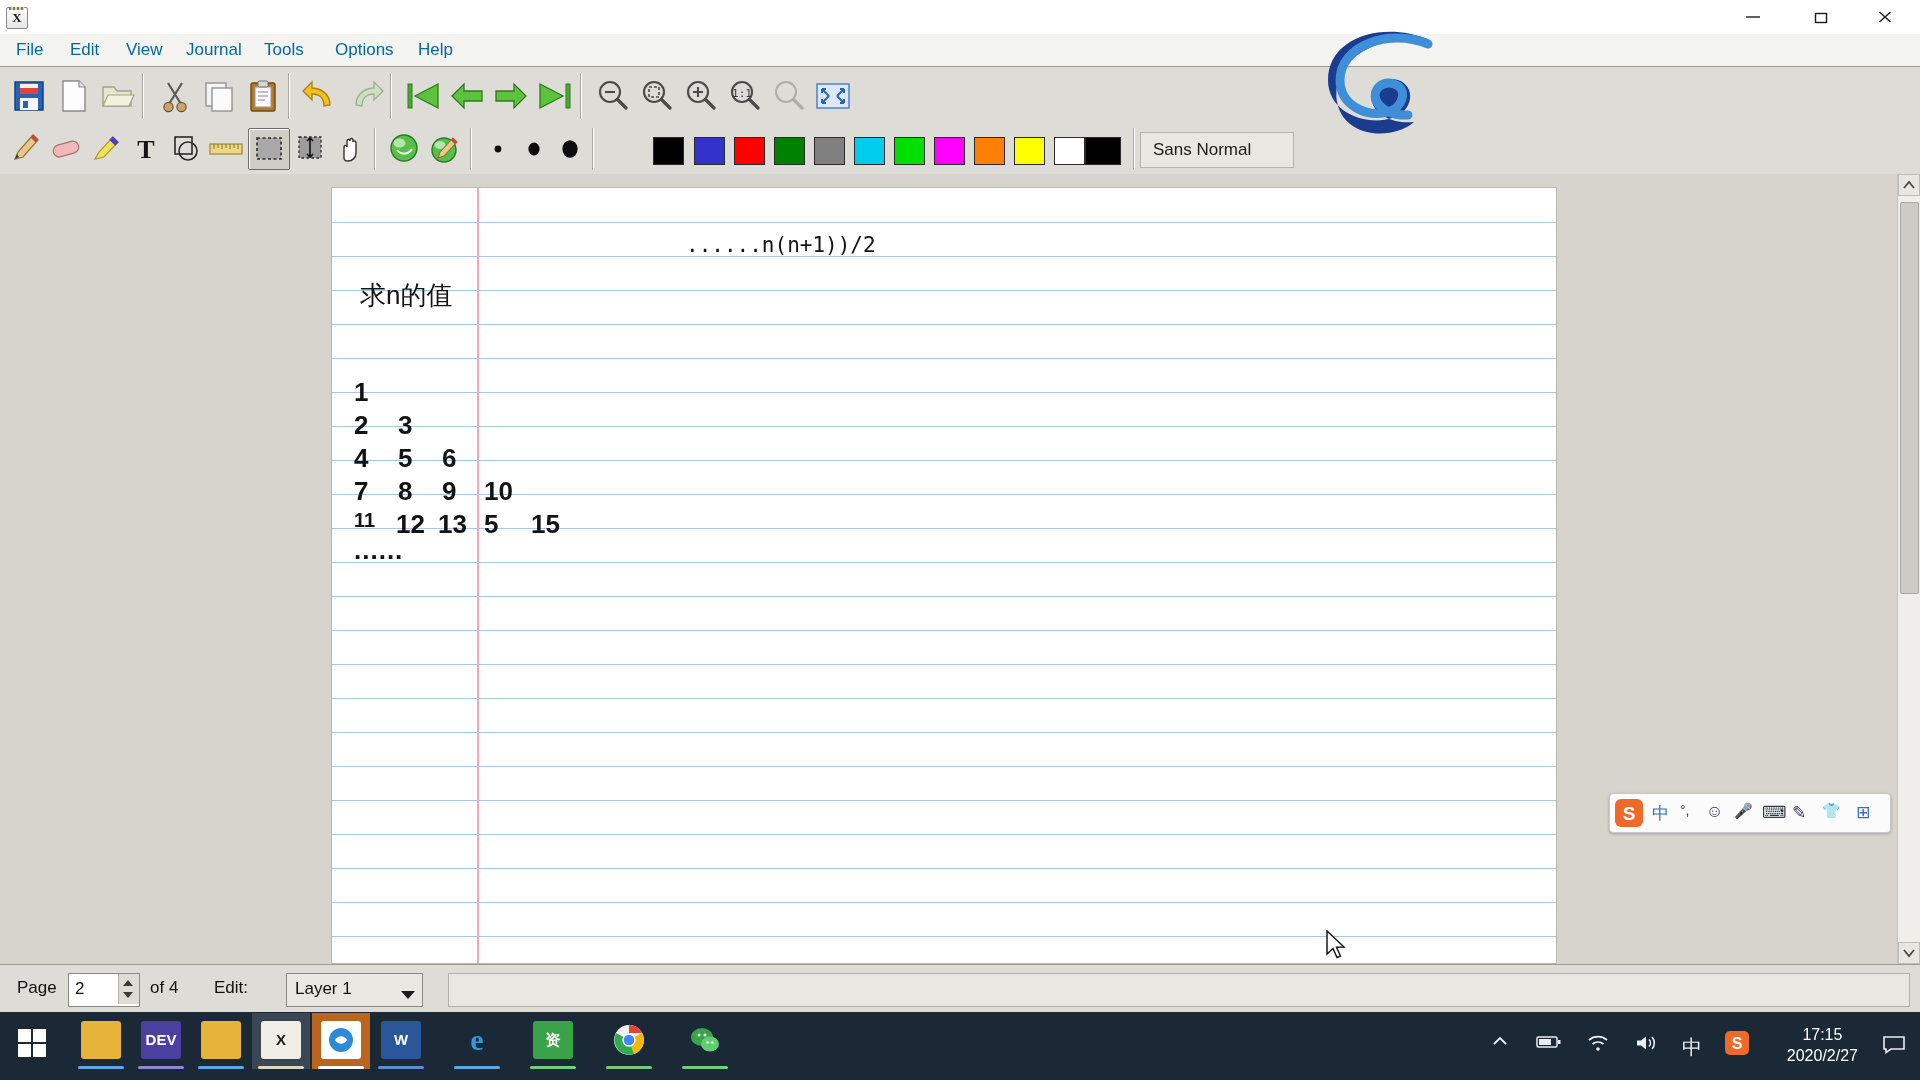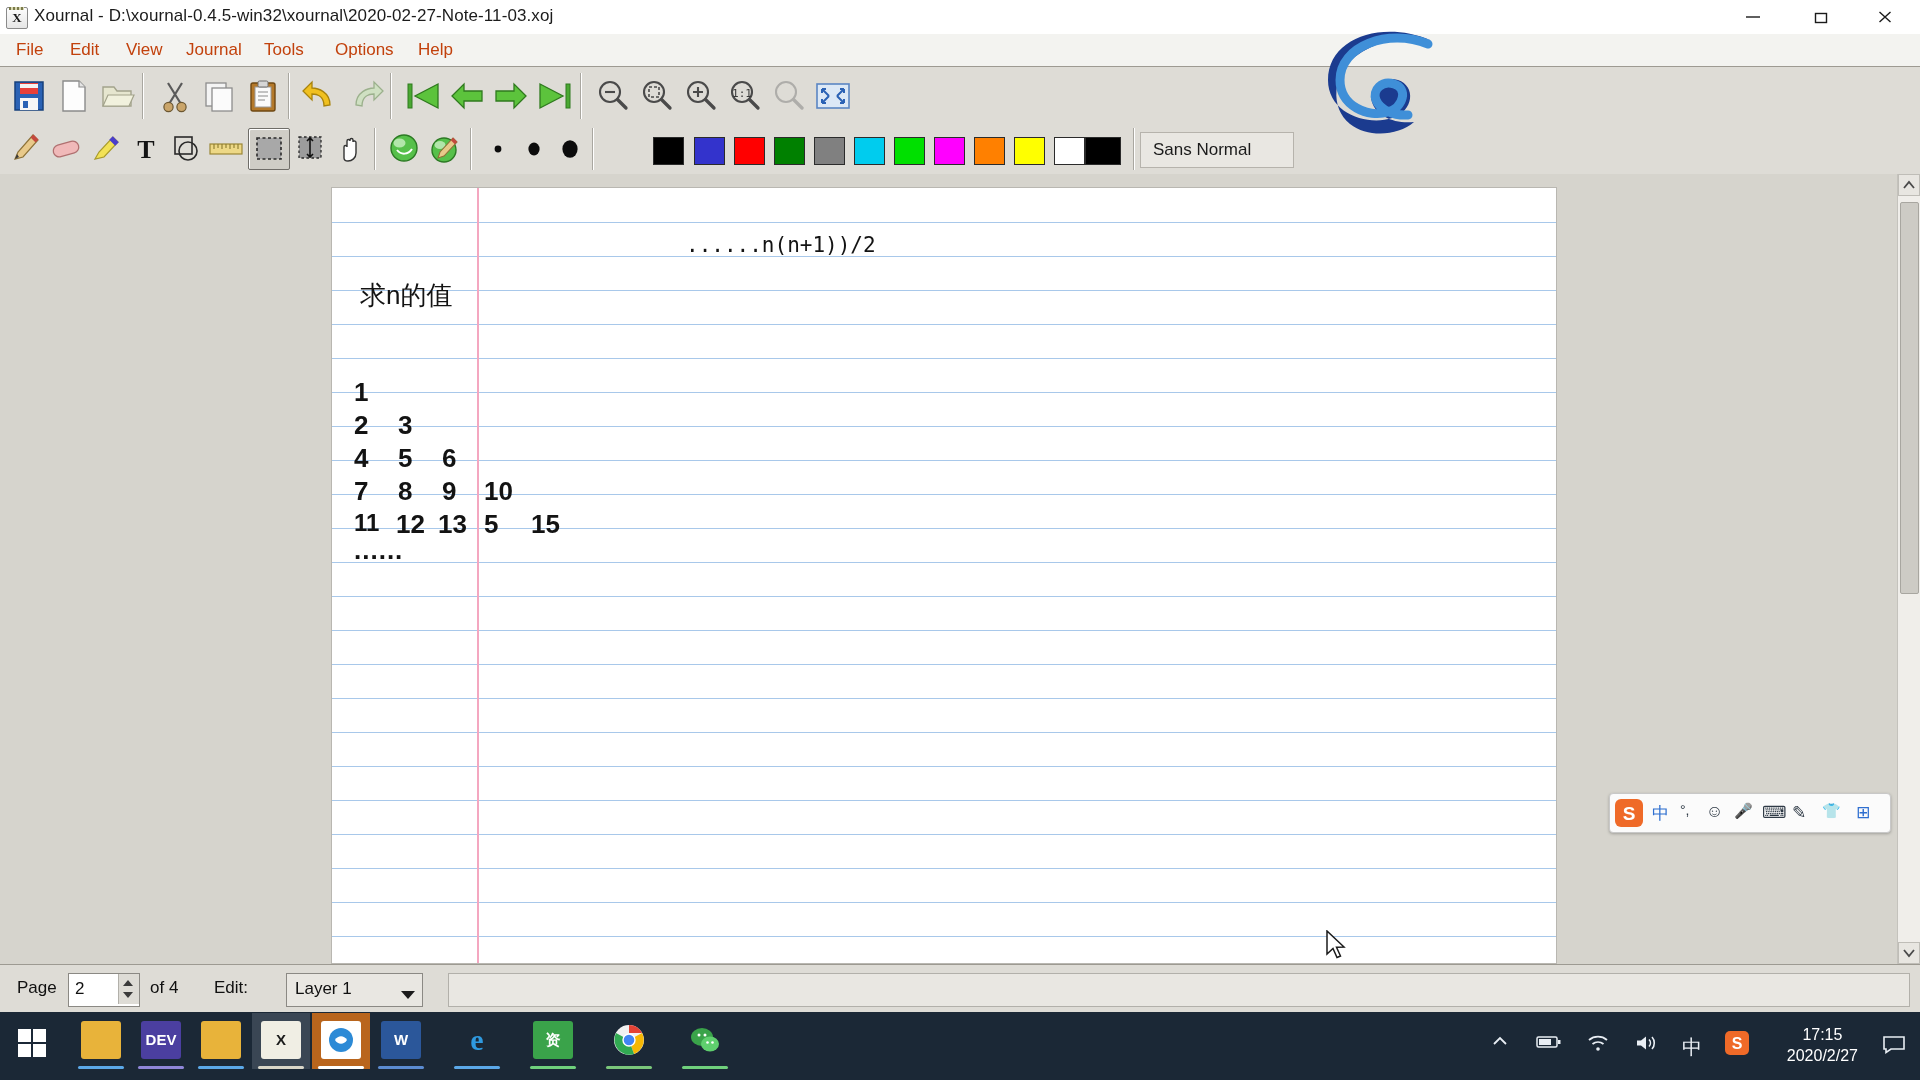--- a/index.html
+++ b/index.html
@@ -39,21 +39,21 @@
   .winbtn.max{right:70px;}
   .winbtn.close{right:6px;}
 
   
   .menubar{
     position:absolute;left:0;top:34px;width:1920px;height:32px;
     background:#f3f3f0;
   }
   .menuitem{
     position:absolute;top:4px;height:24px;line-height:24px;
-    font-size:17px;color:#c2410c;padding:0 8px;white-space:nowrap;
+    font-size:17px;color:#0369a1;padding:0 8px;white-space:nowrap;
   }
 
   
   .toolbar{
     position:absolute;left:0;width:1920px;background:#dedcd6;
   }
   .toolbar.row1{top:66px;height:58px;border-top:1px solid #9d9a92;border-bottom:1px solid #5c5a55;}
   .toolbar.row2{top:124px;height:50px;border-bottom:1px solid #5c5a55;}
   .tbtn{
     position:absolute;width:42px;height:42px;border-radius:2px;
@@ -190,21 +190,20 @@
   }
   .cursor-arrow{position:absolute;left:1325px;top:930px;}
 </style>
 </head>
 <body>
 
 <div id="app">
 
   <div class="titlebar">
     <div class="tb-icon">X</div>
-    <div class="tb-title">Xournal - D:\xournal-0.4.5-win32\xournal\2020-02-27-Note-11-03.xoj</div>
 
     <div class="winbtn min">
       <svg width="18" height="14" viewBox="0 0 18 14">
           <path d="M2 7 H16" stroke="#1b1b1b" stroke-width="1.4"></path>
         </svg>
     </div>
     <div class="winbtn max">
       <svg width="18" height="16" viewBox="0 0 18 16">
         <rect x="3.5" y="4.5" width="11" height="9" fill="none" stroke="#1b1b1b" stroke-width="1.4"></rect>
       </svg>
@@ -522,21 +521,21 @@
 
       <div class="ink hand" style="left:22px;top:255px;font-size:26px">4</div>
       <div class="ink hand" style="left:66px;top:255px;font-size:26px">5</div>
       <div class="ink hand" style="left:110px;top:255px;font-size:26px">6</div>
 
       <div class="ink hand" style="left:22px;top:288px;font-size:26px">7</div>
       <div class="ink hand" style="left:66px;top:288px;font-size:26px">8</div>
       <div class="ink hand" style="left:110px;top:288px;font-size:26px">9</div>
       <div class="ink hand" style="left:152px;top:288px;font-size:26px">10</div>
 
-      <div class="ink hand" style="left:22px;top:321px;font-size:24px">11</div>
+      <div class="ink hand" style="left:22px;top:321px;font-size:20px">11</div>
       <div class="ink hand" style="left:64px;top:321px;font-size:26px">12</div>
       <div class="ink hand" style="left:106px;top:321px;font-size:26px">13</div>
       <div class="ink hand" style="left:152px;top:321px;font-size:26px">5</div>
       <div class="ink hand" style="left:199px;top:321px;font-size:26px">15</div>
 
       <div class="ink hand" style="left:22px;top:347px;font-size:26px;letter-spacing:1px">......</div>
     </div>
   </div>
 
   <div class="vscroll">

